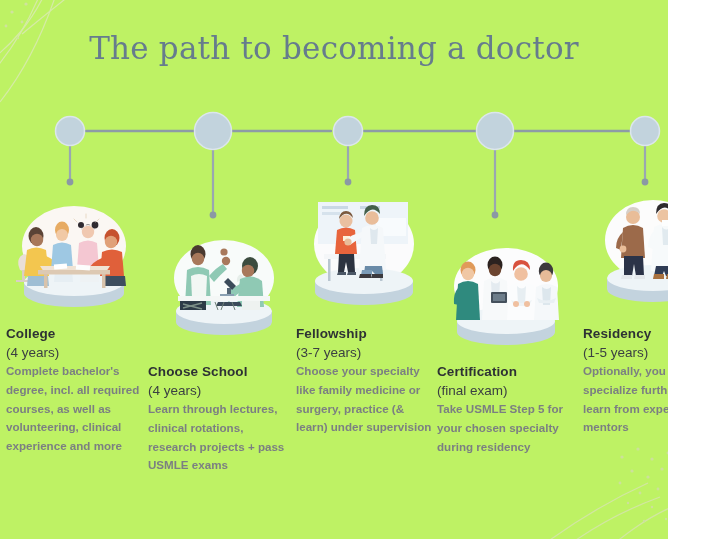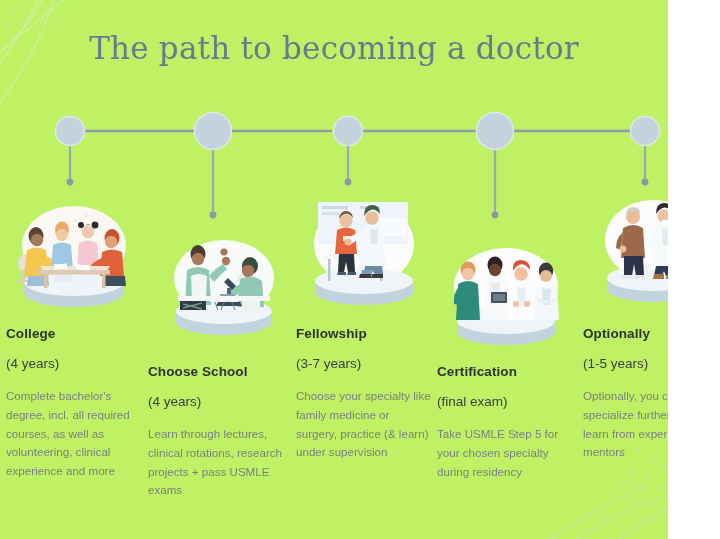--- a/index.html
+++ b/index.html
@@ -49,29 +49,28 @@
     color: #2e3234;
     line-height: 1.25;
     letter-spacing: .1px;
   }
   .col .years {
     font-family: "Liberation Sans", sans-serif;
     font-weight: 400;
     font-size: 13.5px;
     color: #3b4042;
     line-height: 1.35;
-    margin-top: 12px;
+    margin-top: 1px;
   }
   .col .body {
     font-family: "Liberation Sans", sans-serif;
-    font-weight: 400;
+    font-weight: 700;
     font-size: 11.6px;
     color: #7b7f82;
     line-height: 1.62;
-    margin-top: 14px;
   }
 </style>
 </head>
 <body>
 
 <div id="canvas">
 
   <svg class="deco deco-tl" viewBox="0 0 150 150">
     <g fill="none" stroke="#e9e4de" stroke-width="1.2">
       <path d="M -5 115 C 20 90 45 55 62 10"></path>
@@ -366,18 +365,18 @@
     <div class="body">Choose your specialty like family medicine or surgery, practice (&amp; learn) under supervision</div>
   </div>
 
   <div class="col" style="left:437px; top:364px; width:140px;">
     <div class="head">Certification</div>
     <div class="years">(final exam)</div>
     <div class="body">Take USMLE Step 5 for your chosen specialty during residency</div>
   </div>
 
   <div class="col" style="left:583px; top:326px; width:134px;">
-    <div class="head">Optionally</div>
+    <div class="head">Residency</div>
     <div class="years">(1-5 years)</div>
     <div class="body">Optionally, you can specialize further and learn from experienced mentors</div>
   </div>
 
 </div>
 
 </body></html>

